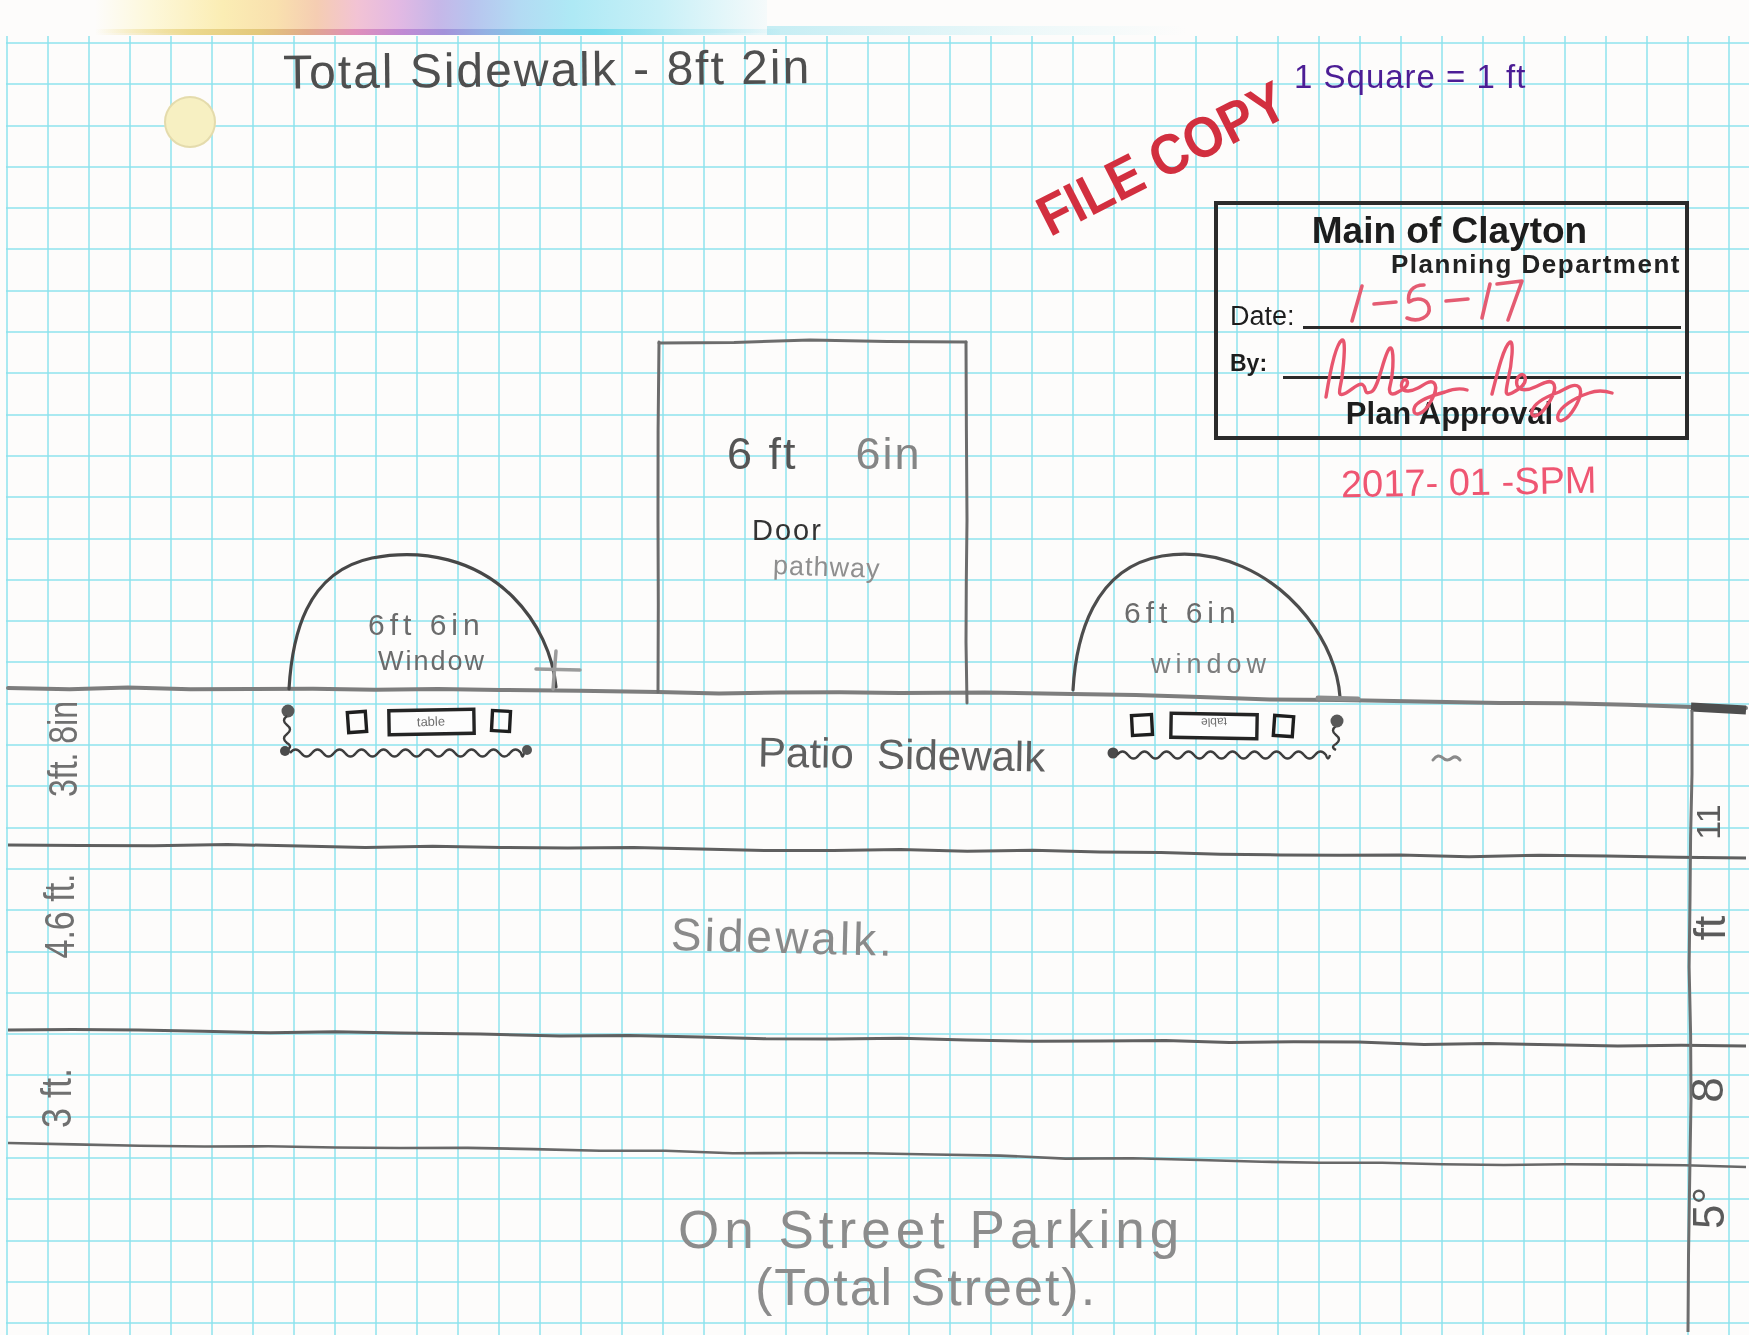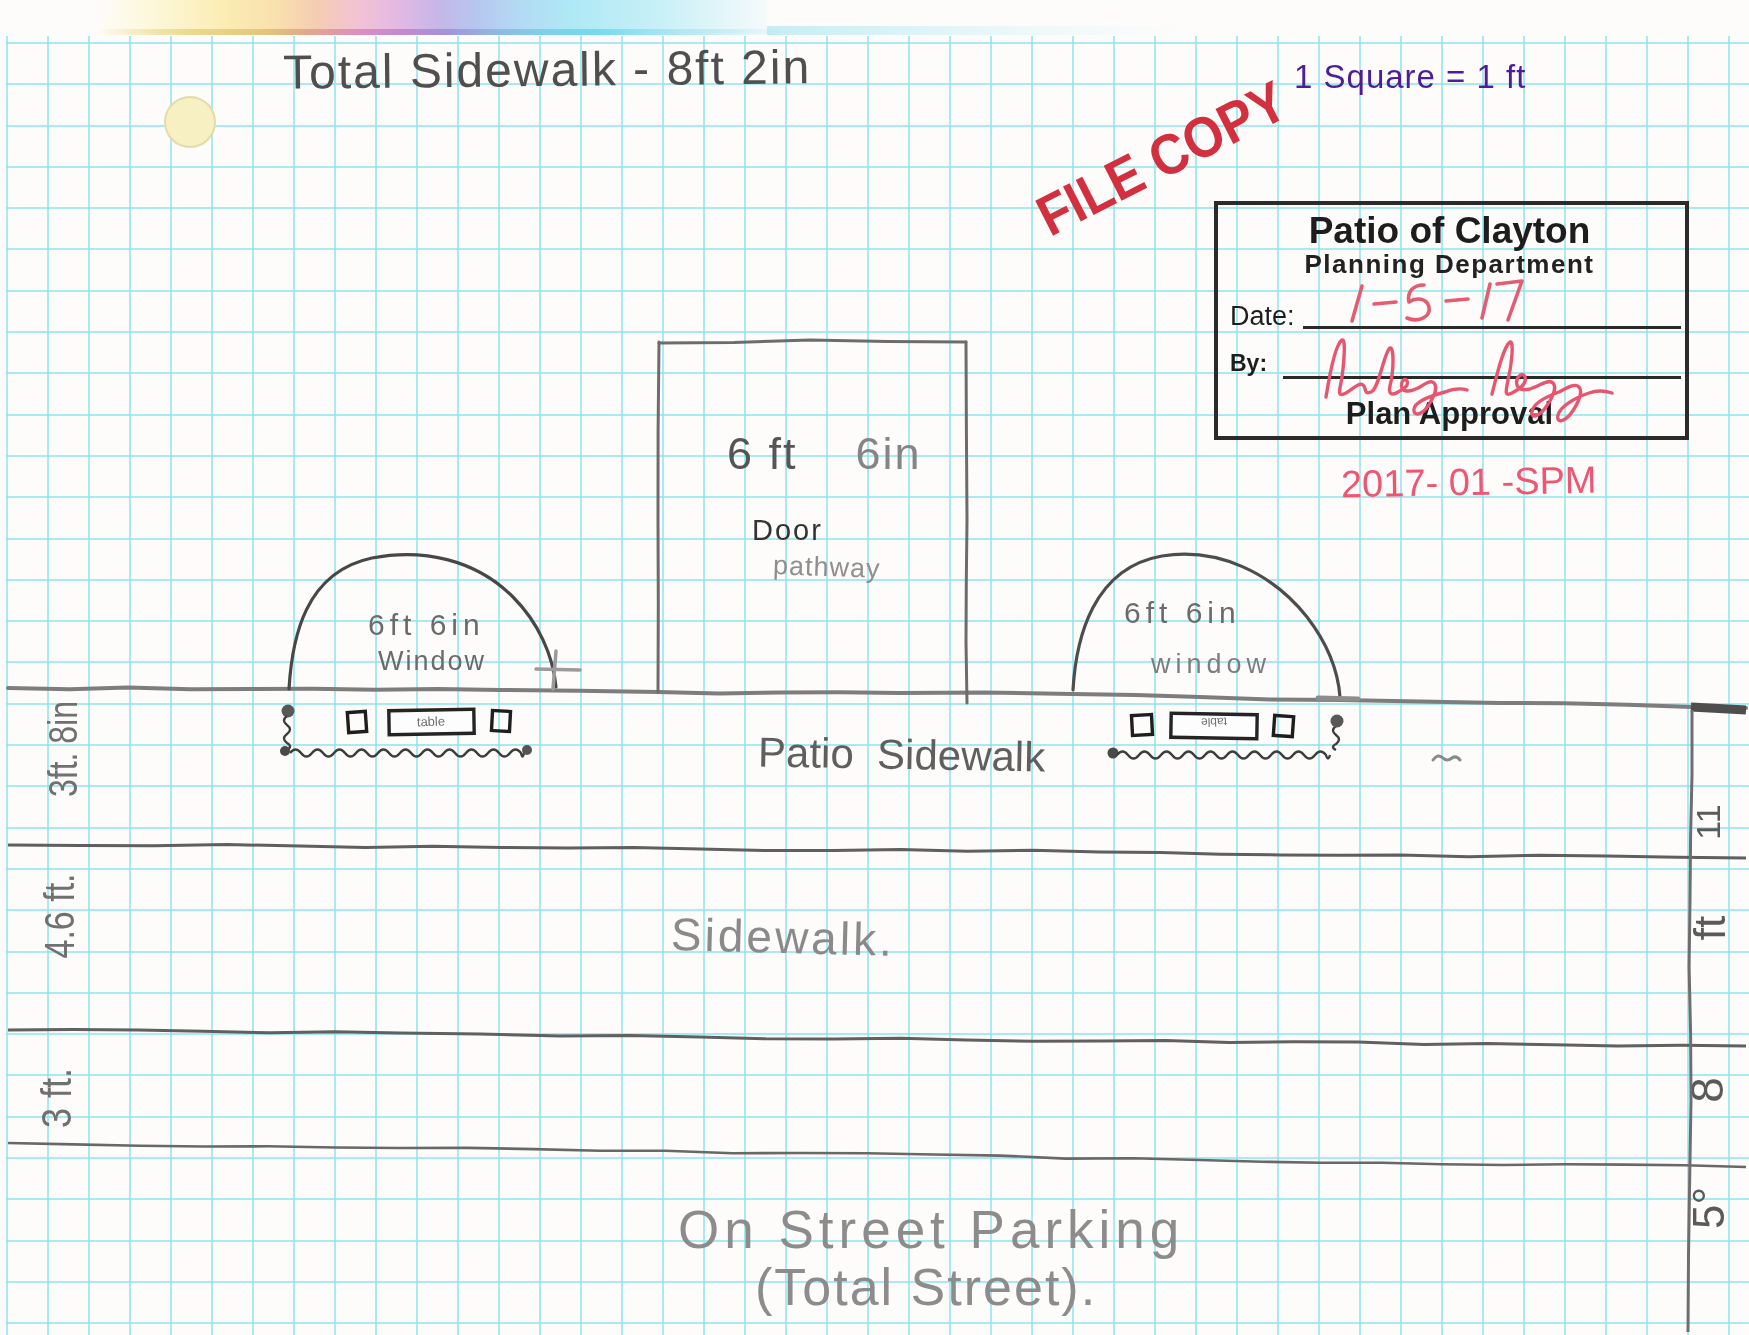--- a/index.html
+++ b/index.html
@@ -28,23 +28,23 @@
   background:#f7f0c2; box-shadow: inset 0 0 0 2px rgba(200,188,140,0.4);"></div>
 
 <div class="abs" style="left:283px; top:42px; font-size:48px; color:#4f4f4f; letter-spacing:2px; transform:rotate(-0.6deg); white-space:nowrap;">Total Sidewalk - 8ft 2in</div>
 
 <div class="abs" style="left:1294px; top:58px; font-size:33px; color:#4c1d95; letter-spacing:1px; white-space:nowrap;">1 Square = 1 ft</div>
 
 <div class="abs" style="left:1011px; top:125px; font-size:57px; font-weight:bold; color:#d22f3f; transform:rotate(-27deg) scaleX(0.9); transform-origin:center; white-space:nowrap; letter-spacing:0px;">FILE COPY</div>
 
 <div class="abs" style="left:1214px; top:201px; width:467px; height:231px; border:4px solid #2b2b2b;"></div>
 
-<div class="abs" style="left:1218px; top:210px; width:463px; text-align:center; font-size:37px; font-weight:bold; color:#1d1d1d;">Patio of Clayton</div>
+<div class="abs" style="left:1218px; top:210px; width:463px; text-align:center; font-size:37px; font-weight:bold; color:#1d1d1d;">Main of Clayton</div>
 
-<div class="abs" style="left:1218px; top:249px; width:463px; text-align:center; font-size:26px; font-weight:bold; color:#222; letter-spacing:1.5px;">Planning Department</div>
+<div class="abs" style="left:1218px; top:249px; width:463px; text-align:right; font-size:26px; font-weight:bold; color:#222; letter-spacing:1.5px;">Planning Department</div>
 
 <div class="abs" style="left:1230px; top:301px; font-size:27px; font-weight:normal; color:#1d1d1d;">Date:</div>
 
 <div class="abs" style="left:1303px; top:326px; width:378px; height:3px; background:#2a2a2a;"></div>
 
 <div class="abs" style="left:1230px; top:350px; font-size:23px; font-weight:bold; color:#1d1d1d;">By:</div>
 
 <div class="abs" style="left:1283px; top:376px; width:398px; height:3px; background:#2a2a2a;"></div>
 
 <div class="abs" style="left:1218px; top:396px; width:463px; text-align:center; font-size:31px; font-weight:bold; color:#1d1d1d;">Plan Approval</div>

